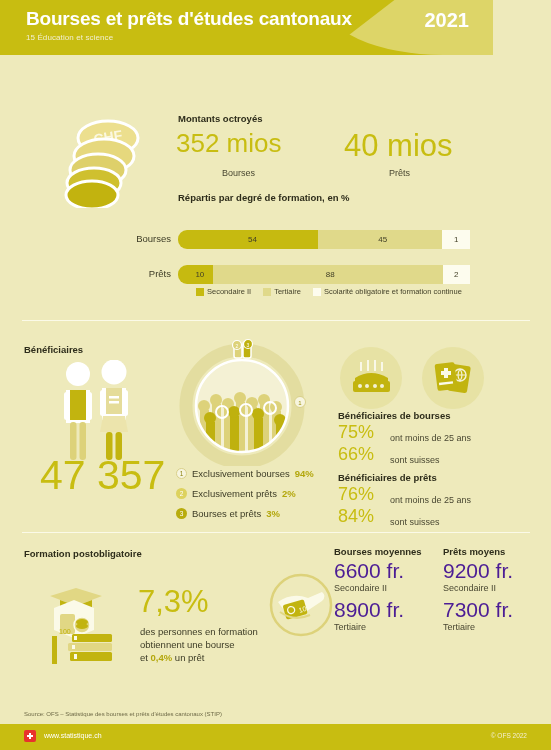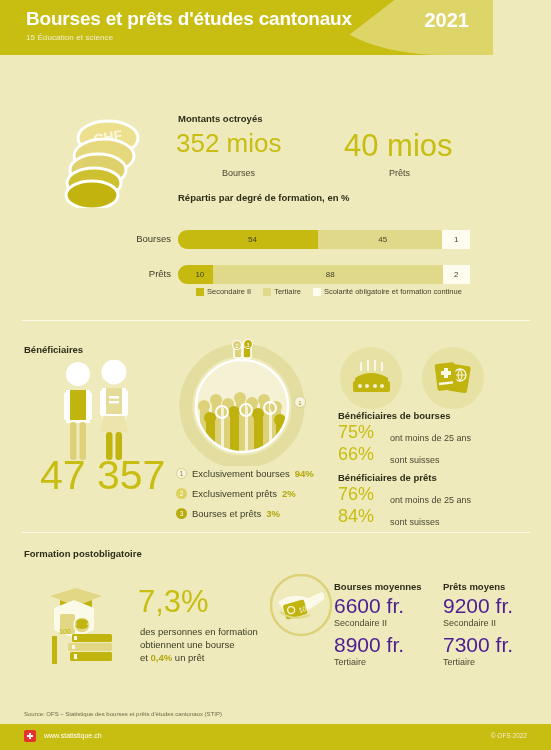--- a/index.html
+++ b/index.html
@@ -101,21 +101,21 @@
   .gap { height:6px; }
 
   
   .t-form { position:absolute; left:24px; top:548px; }
   .gradicon { position:absolute; left:32px; top:578px; width:86px; height:88px; }
   .pct73 { position:absolute; left:138px; top:584px; font-size:31px; color:#c8bd11; }
   .pct73-txt { position:absolute; left:140px; top:625px; font-size:9.5px; color:#3d3c26; line-height:13px; }
 
   .handicon { position:absolute; left:268px; top:572px; width:66px; height:66px; }
 
-  .avg { position:absolute; top:581px; }
+  .avg { position:absolute; top:546px; }
   .avg h4 { font-size:9.5px; font-weight:bold; color:#2e2d1b; margin-bottom:2px; }
   .avg .v { font-size:21px; color:#4c1d95; line-height:24px; }
   .avg .t { font-size:9px; color:#4a4832; margin-bottom:5px; }
 
   
   .src { position:absolute; left:24px; top:711px; font-size:6px; color:#6e6a47; }
   .footer { position:absolute; left:0; top:724px; width:551px; height:26px; background:#c8bd11; }
   .flag { position:absolute; left:24px; top:730px; width:12px; height:12px; background:#e8322c;
           border-radius:2px; display:flex; align-items:center; justify-content:center; }
   .flag i { position:relative; width:8px; height:8px; display:block; }

